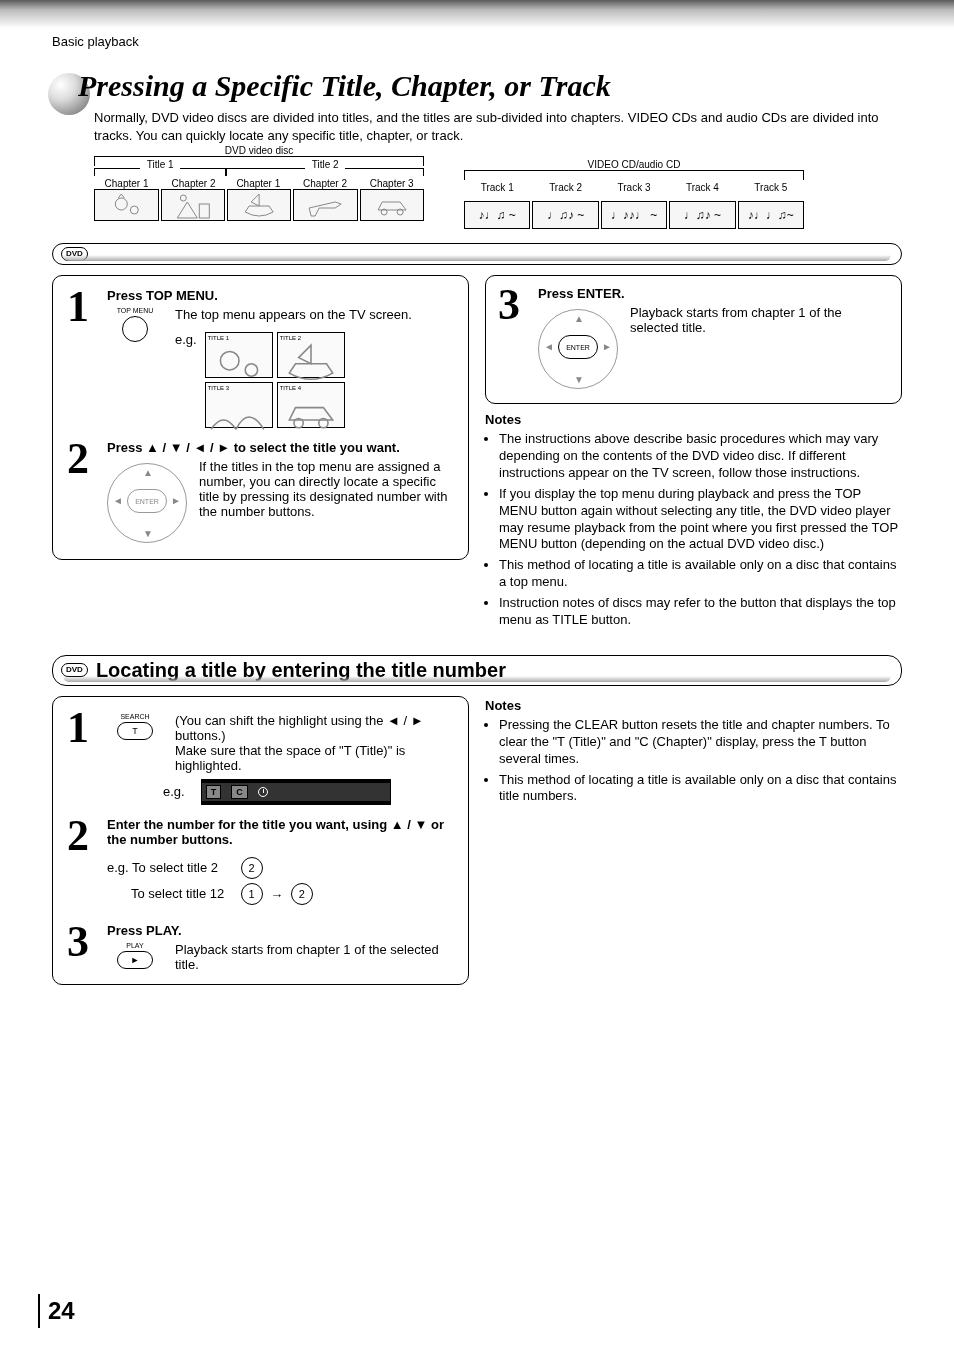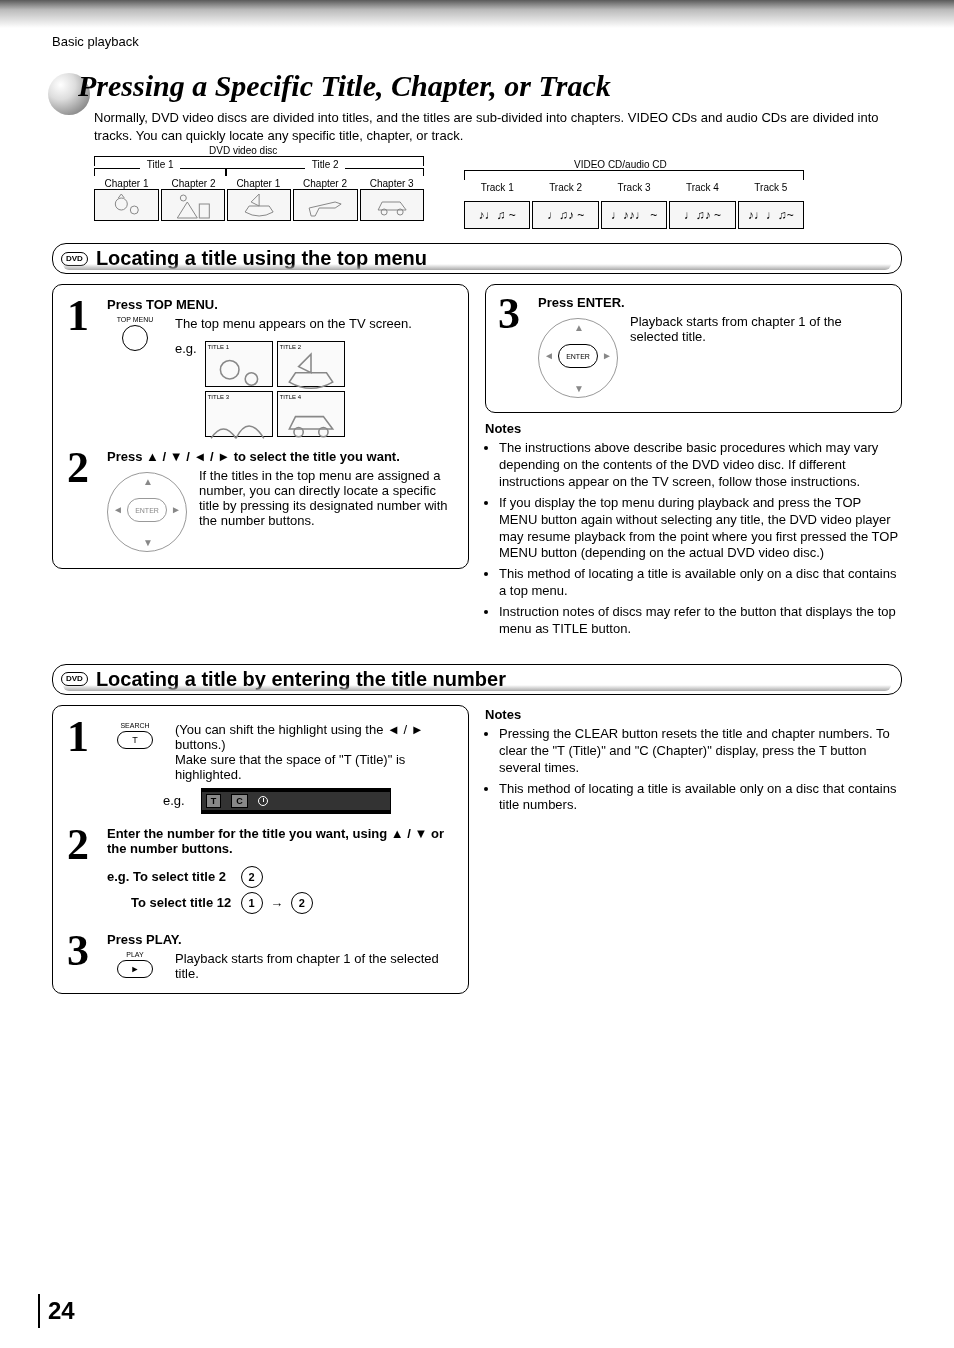--- a/index.html
+++ b/index.html
@@ -43,21 +43,21 @@
     margin: 0 0 0 26px;
     position: relative;
   }
   .intro {
     font-size: 13px;
     margin: 6px 0 12px 42px;
     line-height: 1.35;
   }
   .diagrams-row { display: flex; gap: 40px; margin-left: 42px; margin-bottom: 14px; }
   .dvd-diagram, .cd-diagram { font-size: 10px; }
-  .diag-label { text-align: left; margin-bottom: 2px; }
+  .diag-label { text-align: center; margin-bottom: 2px; }
   .bracket { height: 10px; border-left:1px solid #000; border-right:1px solid #000; border-top:1px solid #000; position:relative; }
   .sub-brackets { display:flex; }
   .sub-brackets > div { flex:1; border-left:1px solid #000; border-right:1px solid #000; border-top:1px solid #000; height:8px; position:relative; }
   .chapter-row { display:flex; gap:2px; margin-top:2px; }
   .chapter-row span { flex:1; text-align:center; }
   .thumb { flex:1; height:32px; border:1px solid #000; background:#f6f6f6; position:relative; overflow:hidden;}
   .thumb svg { width:100%; height:100%; }
   .track-row { display:flex; gap:2px; margin-top:2px; }
   .track-row span { flex:1; text-align:center; }
   .cd-cells { display:flex; gap:2px; margin-top:8px;}
@@ -135,21 +135,21 @@
   .osd-eg {
     display:flex; align-items:center; gap:8px; margin-top:6px;
   }
   .osd {
     width:190px;
     border:1px solid #000;
   }
   .osd .bar { height:3px; background:#000; }
   .osd .row { height:18px; background:#333; display:flex; align-items:center; padding:0 4px; gap:10px; color:#fff; font-size:9px;}
   .osd .row .cell { background:#888; color:#000; font-weight:bold; padding:0 4px; border:1px solid #000; line-height:12px;}
-  .eg-select { font-size:13px; margin:8px 0 4px 44px; line-height:2;font-weight:bold;}
+  .eg-select { font-size:13px; margin:8px 0 4px 44px; line-height:2;}
   .eg-select .lbl-col { display:inline-block; width:130px;}
   .btn-circ { display:inline-flex; align-items:center; justify-content:center; width:22px; height:22px; border:1px solid #000; border-radius:50%; font-size:11px; vertical-align:middle;}
   .page-num {
     position:absolute;
     left:38px; bottom:20px;
     font-size:24px; font-weight:bold;
     border-left:2px solid #000;
     padding-left:8px;
     line-height:1.4;
   }
@@ -252,21 +252,20 @@
         <div class="thumb">♩♫♪ ~</div>
         <div class="thumb">♩♪♪♩ ~</div>
         <div class="thumb">♩♫♪ ~</div>
         <div class="thumb">♪♩♩♫~</div>
       </div>
     </div>
   </div>
 
   <div class="section-head">
     <span class="dvd-icon">DVD</span>
-    <h2>Locating a title using the top menu</h2>
     <div class="gradline"></div>
   </div>
 
   <div class="two-col">
 
     <div class="col">
       <div class="proc-box">
 
         <div class="step">
           <div class="step-num">1</div>

